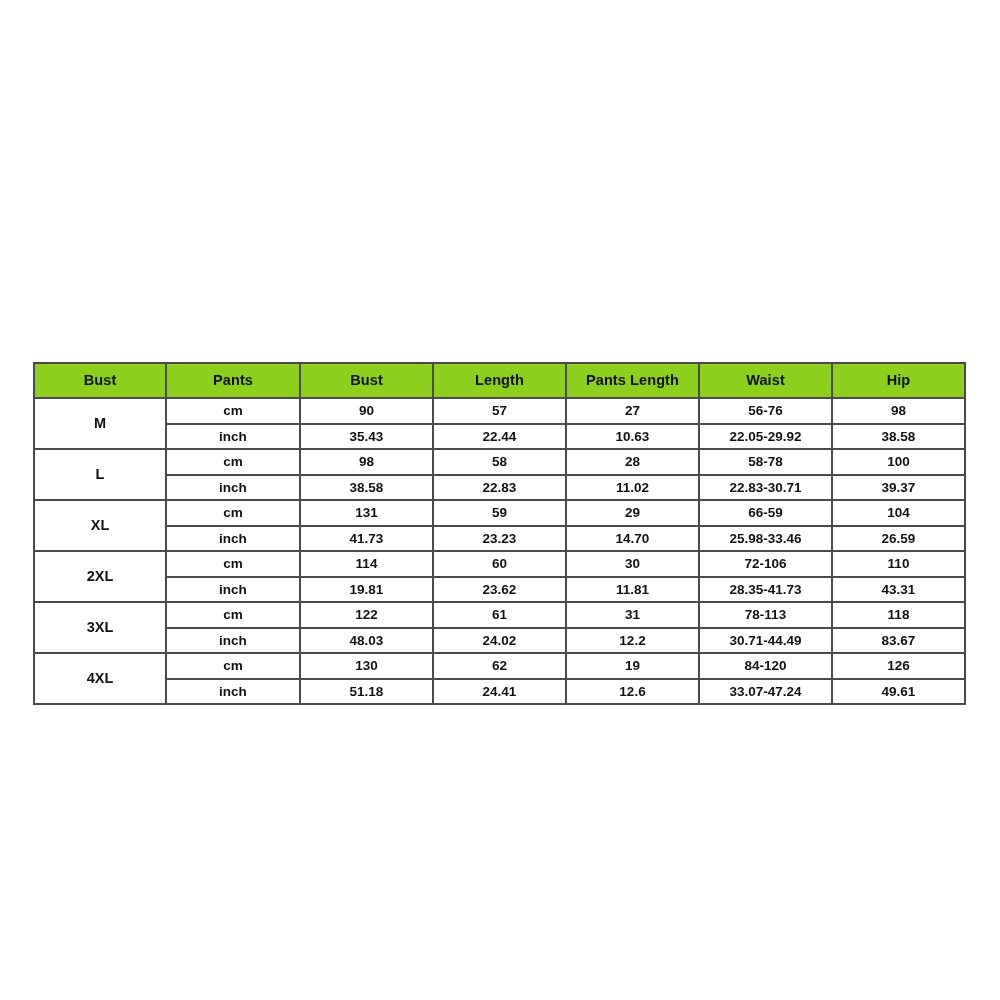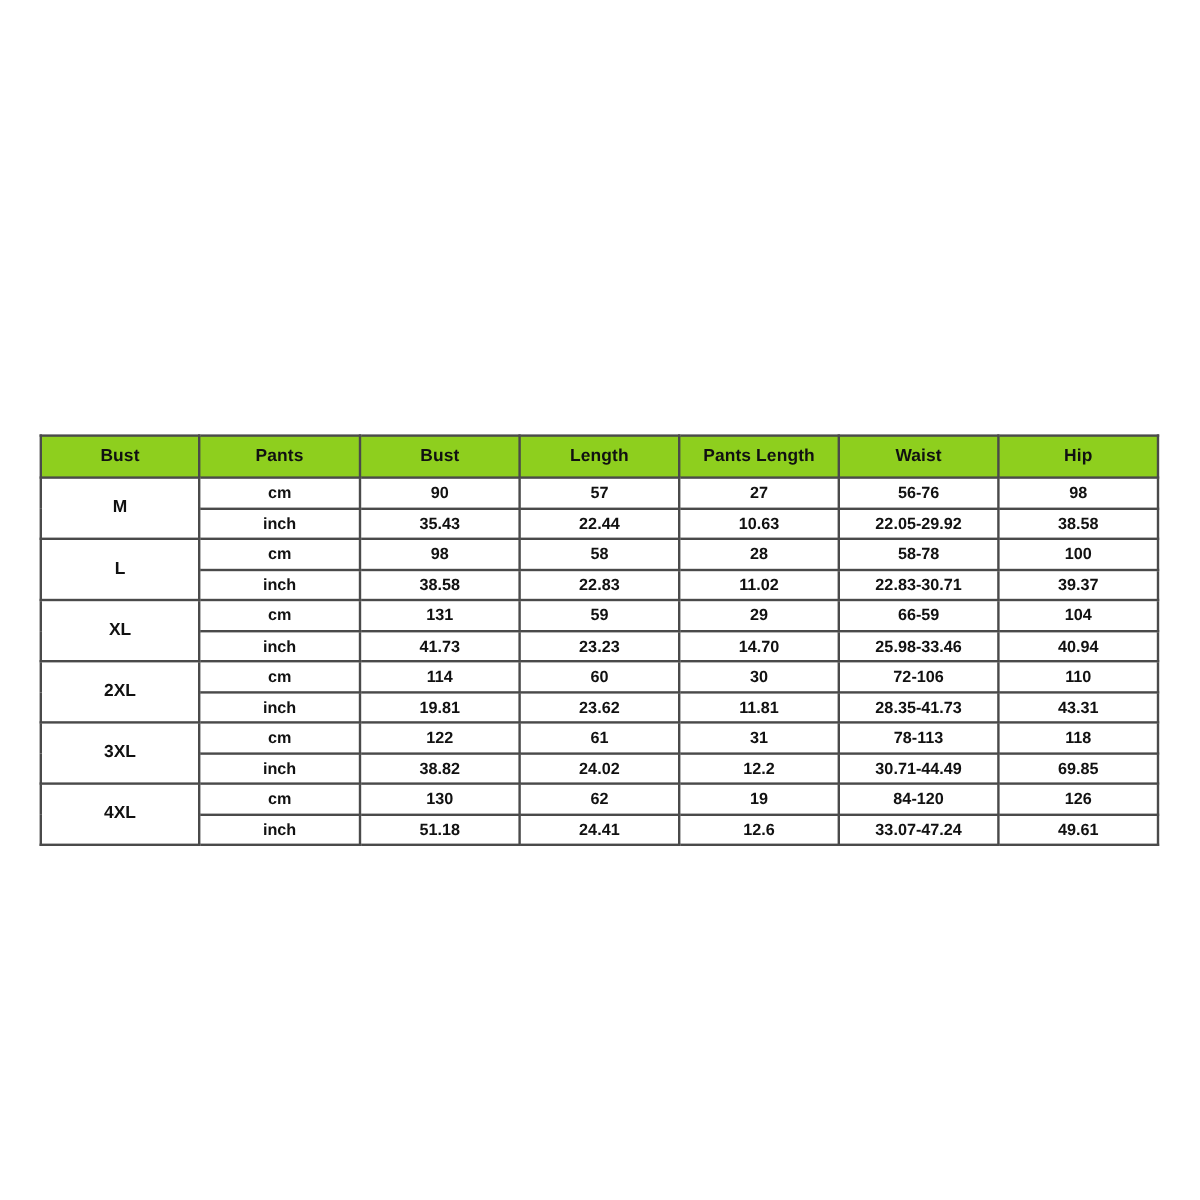--- a/index.html
+++ b/index.html
@@ -138,21 +138,21 @@
         <td>29</td>
         <td>66-59</td>
         <td>104</td>
       </tr>
       <tr>
         <td>inch</td>
         <td>41.73</td>
         <td>23.23</td>
         <td>14.70</td>
         <td>25.98-33.46</td>
-        <td>40.94</td>
+        <td>26.59</td>
       </tr>
 
       <tr class="group-start">
         <td class="size-cell" rowspan="2">2XL</td>
         <td>cm</td>
         <td>114</td>
         <td>60</td>
         <td>30</td>
         <td>72-106</td>
         <td>110</td>
@@ -170,25 +170,25 @@
         <td class="size-cell" rowspan="2">3XL</td>
         <td>cm</td>
         <td>122</td>
         <td>61</td>
         <td>31</td>
         <td>78-113</td>
         <td>118</td>
       </tr>
       <tr>
         <td>inch</td>
-        <td>38.82</td>
+        <td>48.03</td>
         <td>24.02</td>
         <td>12.2</td>
         <td>30.71-44.49</td>
-        <td>69.85</td>
+        <td>83.67</td>
       </tr>
 
       <tr class="group-start">
         <td class="size-cell" rowspan="2">4XL</td>
         <td>cm</td>
         <td>130</td>
         <td>62</td>
         <td>19</td>
         <td>84-120</td>
         <td>126</td>

